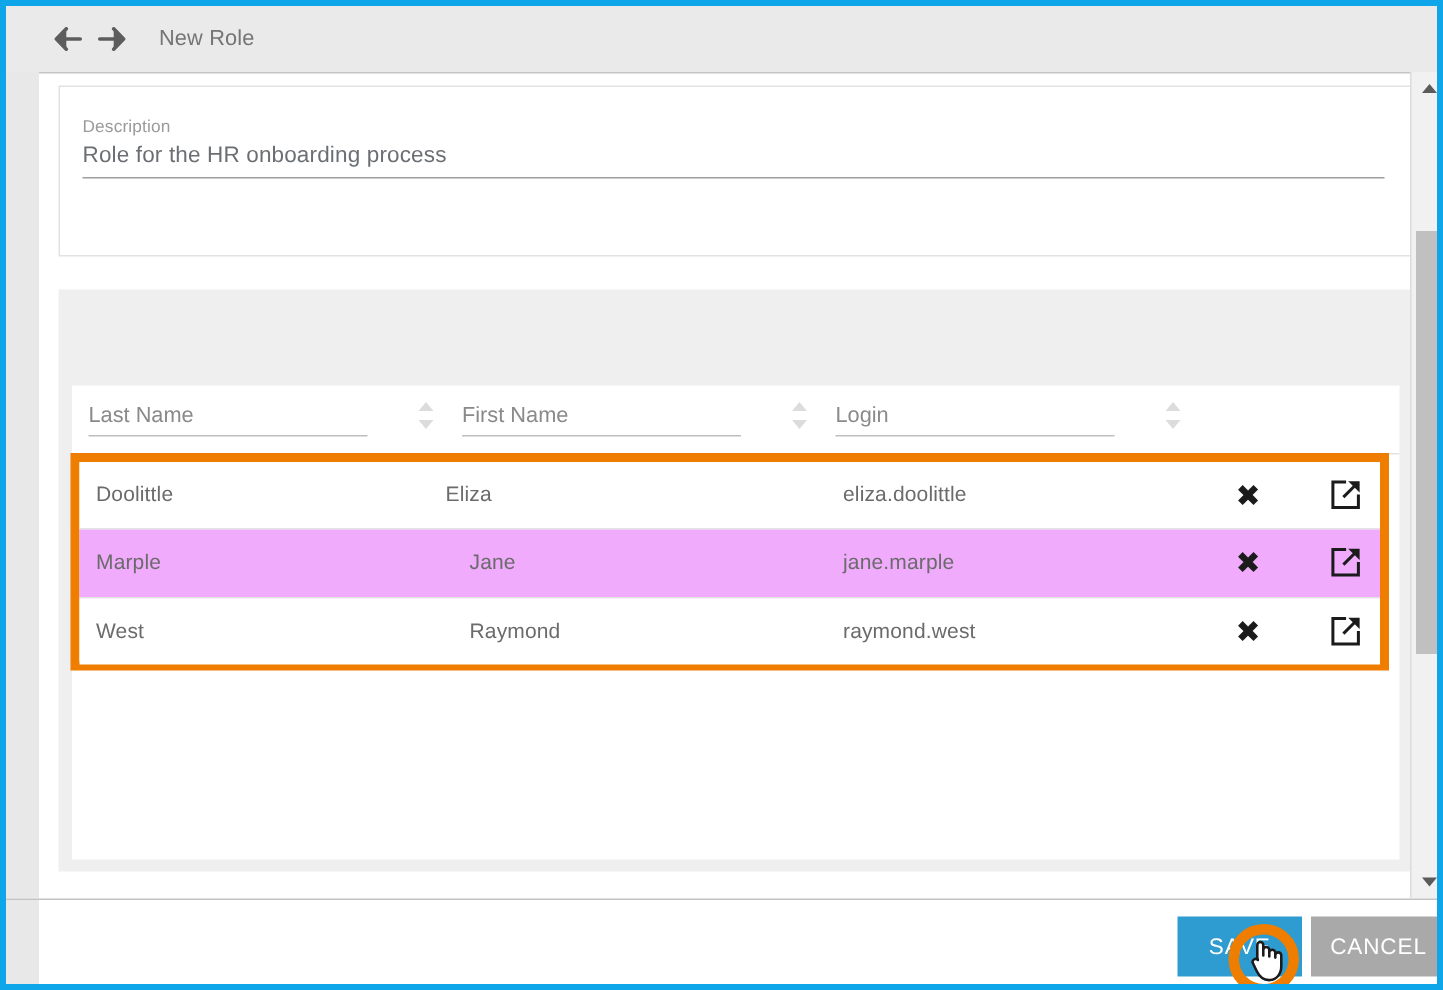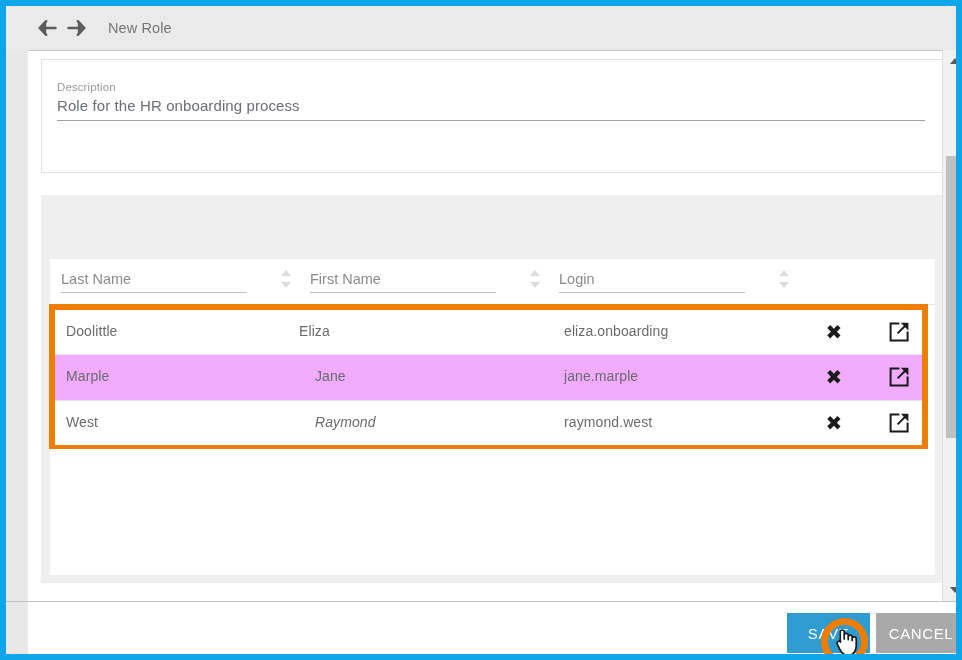--- a/index.html
+++ b/index.html
@@ -14,21 +14,21 @@
     font-family: "Liberation Sans", sans-serif;
     -webkit-font-smoothing: antialiased;
   }
 
   
   .app {
     position: relative;
     width: 962px;
     height: 660px;
     box-sizing: border-box;
-    border: 6px solid #0ea5e9;
+    border: 4px solid #0ea5e9;
     background: #ffffff;
     overflow: hidden;
   }
 
   
   .topbar {
     position: absolute;
     left: 0; top: 0;
     width: 960px;
     height: 44px;
@@ -407,21 +407,21 @@
                 <span class="tri-up"></span>
                 <span class="tri-dn"></span>
               </div>
             </div>
 
             <div class="rows-highlight">
 
               <div class="data-row">
                 <span class="cell" style="left:11px;">Doolittle</span>
                 <span class="cell" style="left:244px;">Eliza</span>
-                <span class="cell" style="left:509px;">eliza.onboarding</span>
+                <span class="cell" style="left:509px;">eliza.doolittle</span>
                 <span class="row-action" style="left:765px;">
                   <span class="remove-x">✖</span>
                 </span>
                 <span class="row-action" style="left:830px;">
                   <svg width="22" height="22" viewBox="0 0 22 22">
                     <path d="M11.4 2.4 H2.6 V19.4 H19.6 V10.6" stroke="#1b1b1b" stroke-width="2" fill="none"></path>
                     <path d="M9.6 12.4 L19.2 2.8" stroke="#1b1b1b" stroke-width="2" fill="none"></path>
                     <path d="M12.8 1.8 H20.4 V9.4 Z" fill="#1b1b1b"></path>
                   </svg>
                 </span>
@@ -438,21 +438,21 @@
                   <svg width="22" height="22" viewBox="0 0 22 22">
                     <path d="M11.4 2.4 H2.6 V19.4 H19.6 V10.6" stroke="#1b1b1b" stroke-width="2" fill="none"></path>
                     <path d="M9.6 12.4 L19.2 2.8" stroke="#1b1b1b" stroke-width="2" fill="none"></path>
                     <path d="M12.8 1.8 H20.4 V9.4 Z" fill="#1b1b1b"></path>
                   </svg>
                 </span>
               </div>
 
               <div class="data-row">
                 <span class="cell" style="left:11px;">West</span>
-                <span class="cell" style="left:260px;font-style:italic;">Raymond</span>
+                <span class="cell" style="left:260px;">Raymond</span>
                 <span class="cell" style="left:509px;">raymond.west</span>
                 <span class="row-action" style="left:765px;">
                   <span class="remove-x">✖</span>
                 </span>
                 <span class="row-action" style="left:830px;">
                   <svg width="22" height="22" viewBox="0 0 22 22">
                     <path d="M11.4 2.4 H2.6 V19.4 H19.6 V10.6" stroke="#1b1b1b" stroke-width="2" fill="none"></path>
                     <path d="M9.6 12.4 L19.2 2.8" stroke="#1b1b1b" stroke-width="2" fill="none"></path>
                     <path d="M12.8 1.8 H20.4 V9.4 Z" fill="#1b1b1b"></path>
                   </svg>

